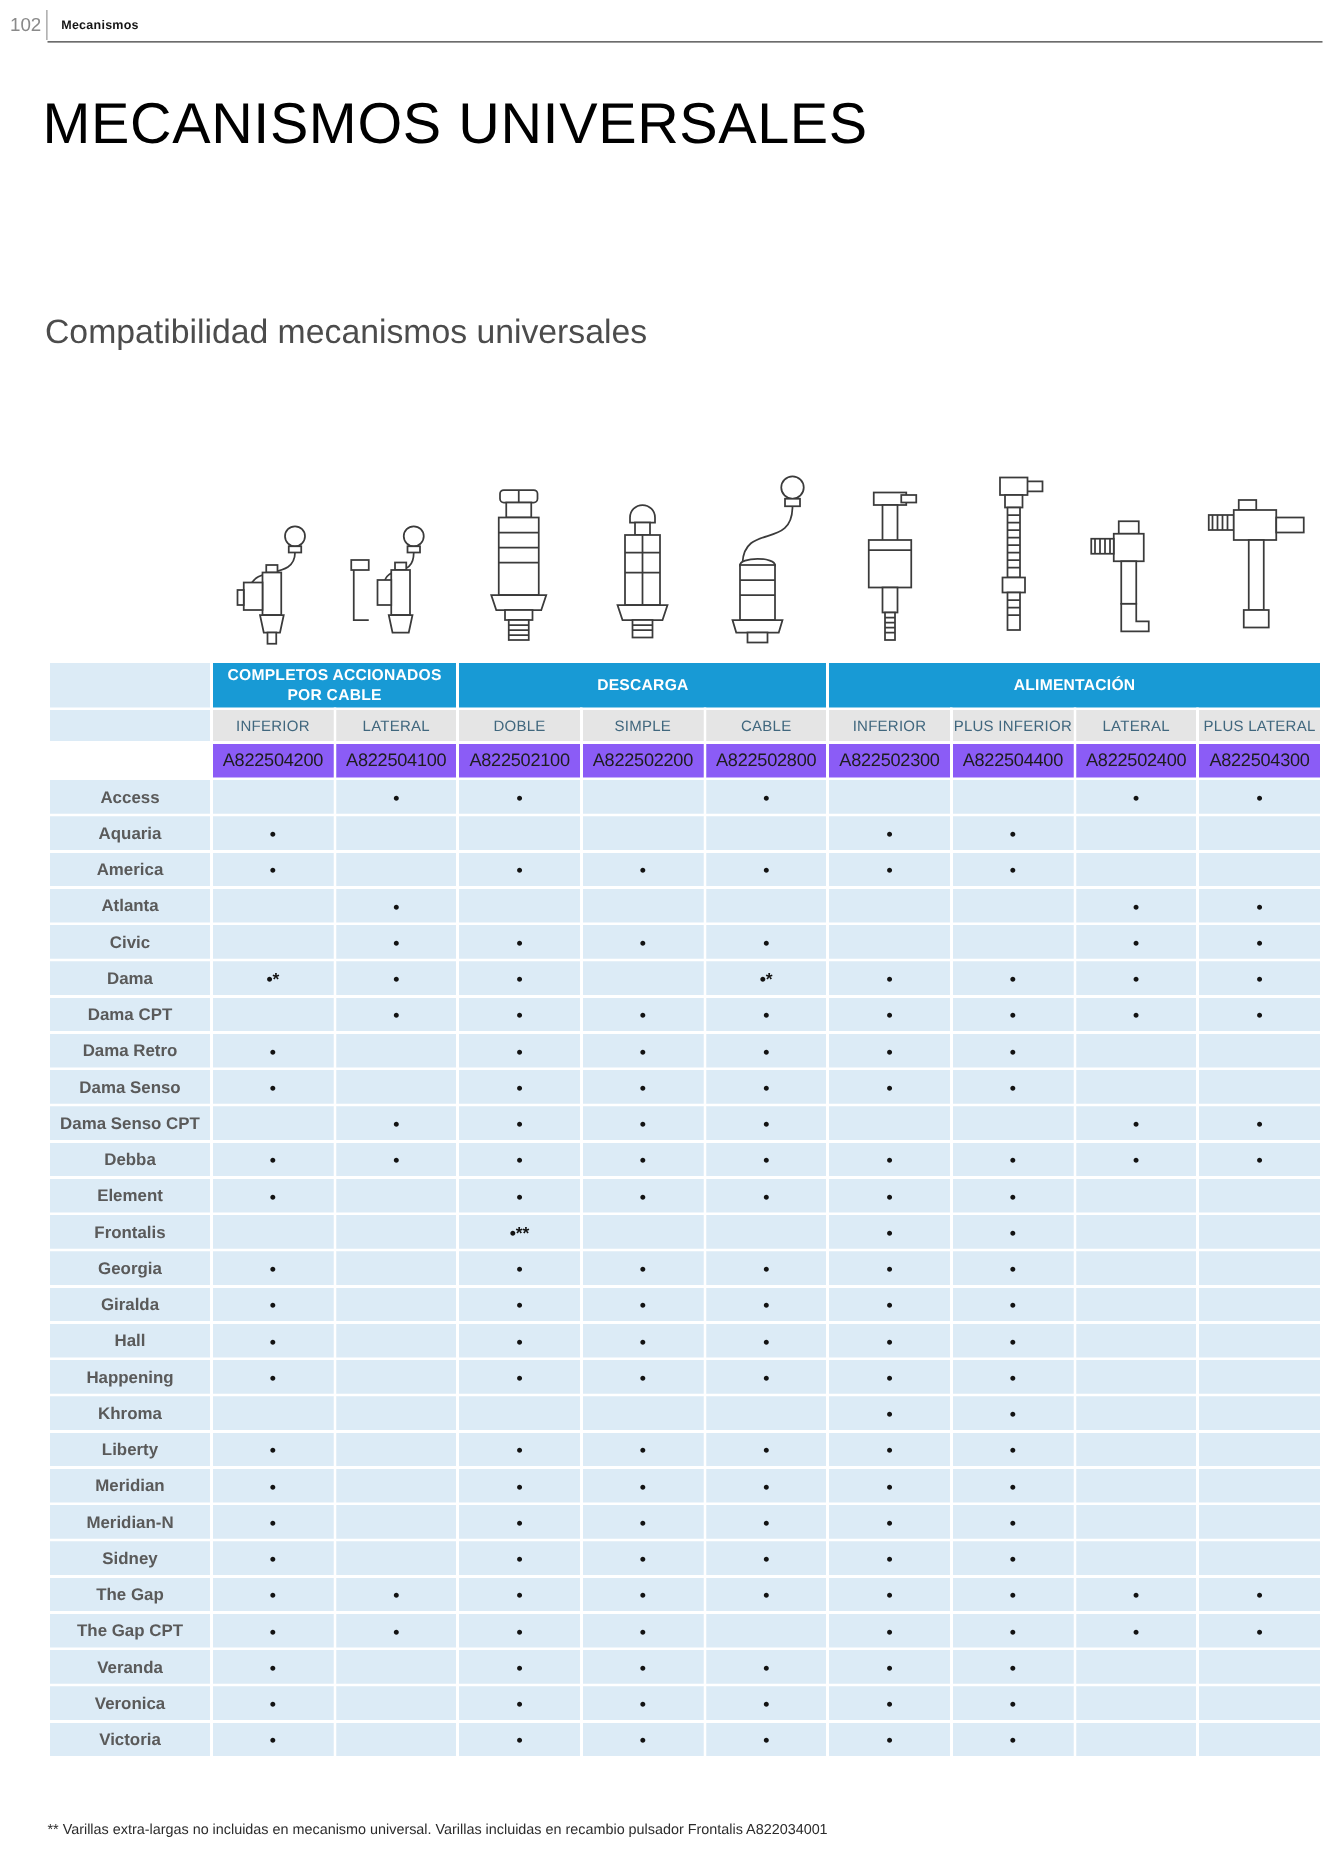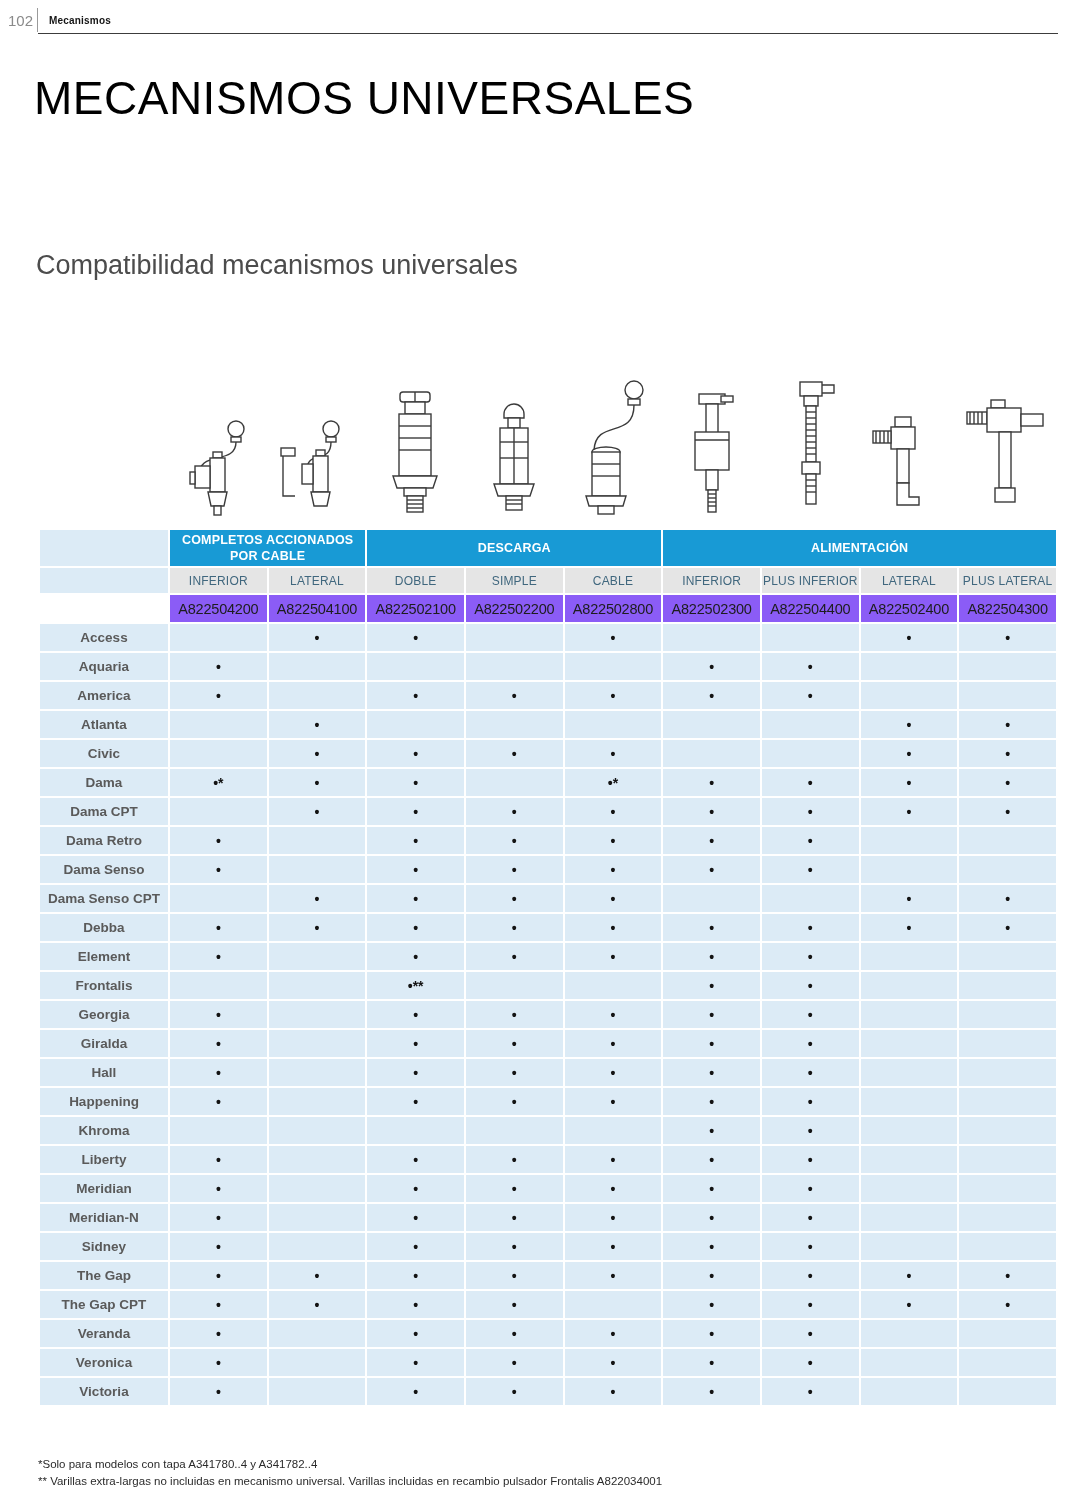--- a/index.html
+++ b/index.html
@@ -567,15 +567,14 @@
           <td class="mark">•</td>
           <td class="mark">•</td>
           <td class="mark"></td>
           <td class="mark"></td>
         </tr>
       </tbody>
   </table>
 </div>
 
 <div class="footnotes">
-  <p>*Solo para modelos con tapa A341780..4 y A341782..4</p>
   <p>** Varillas extra-largas no incluidas en mecanismo universal. Varillas incluidas en recambio pulsador Frontalis A822034001</p>
 </div>
 
 </body></html>

